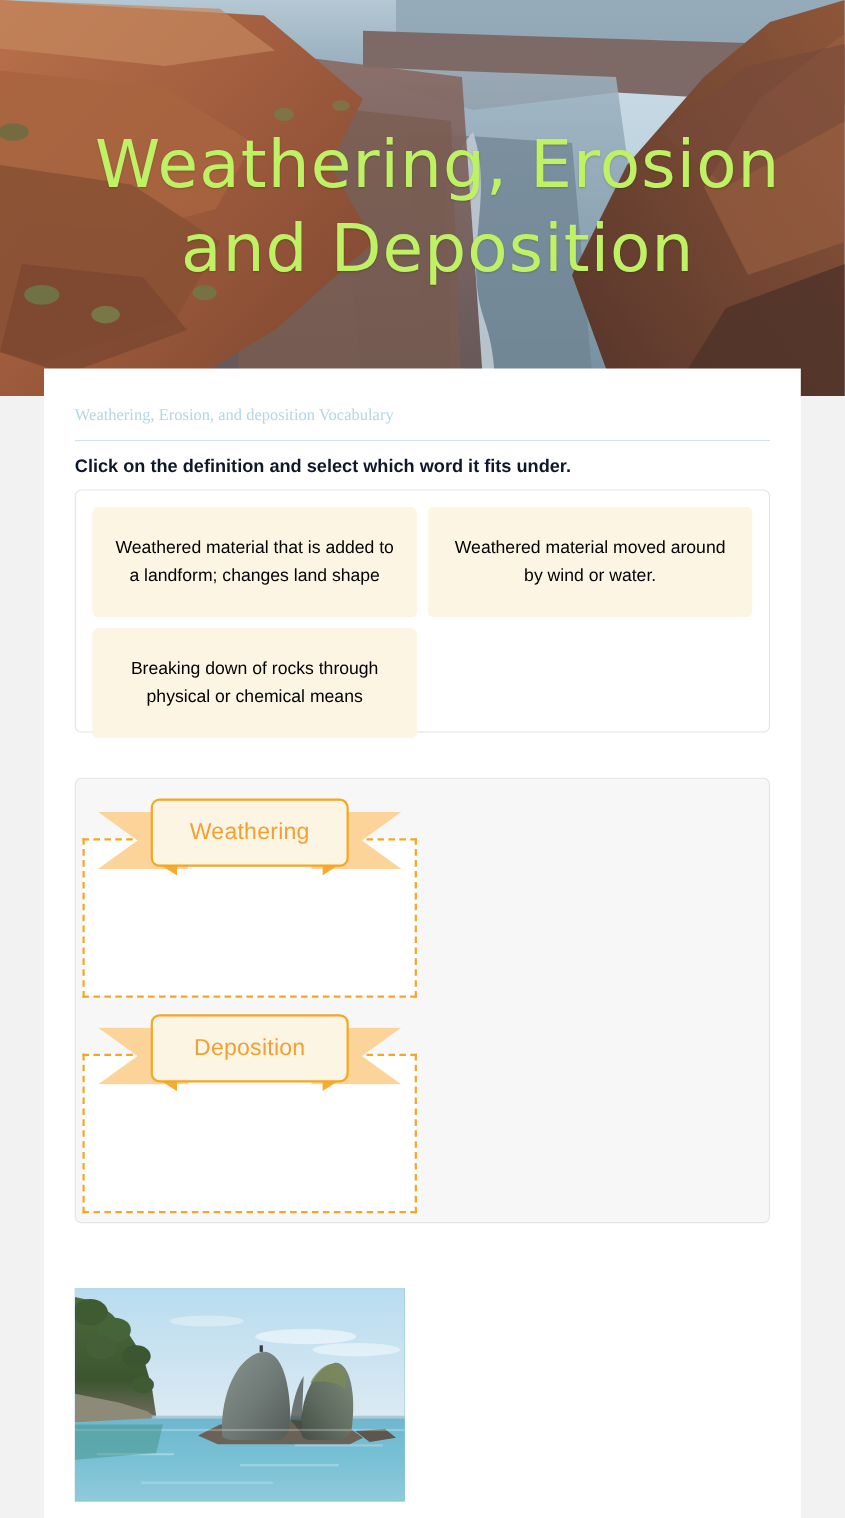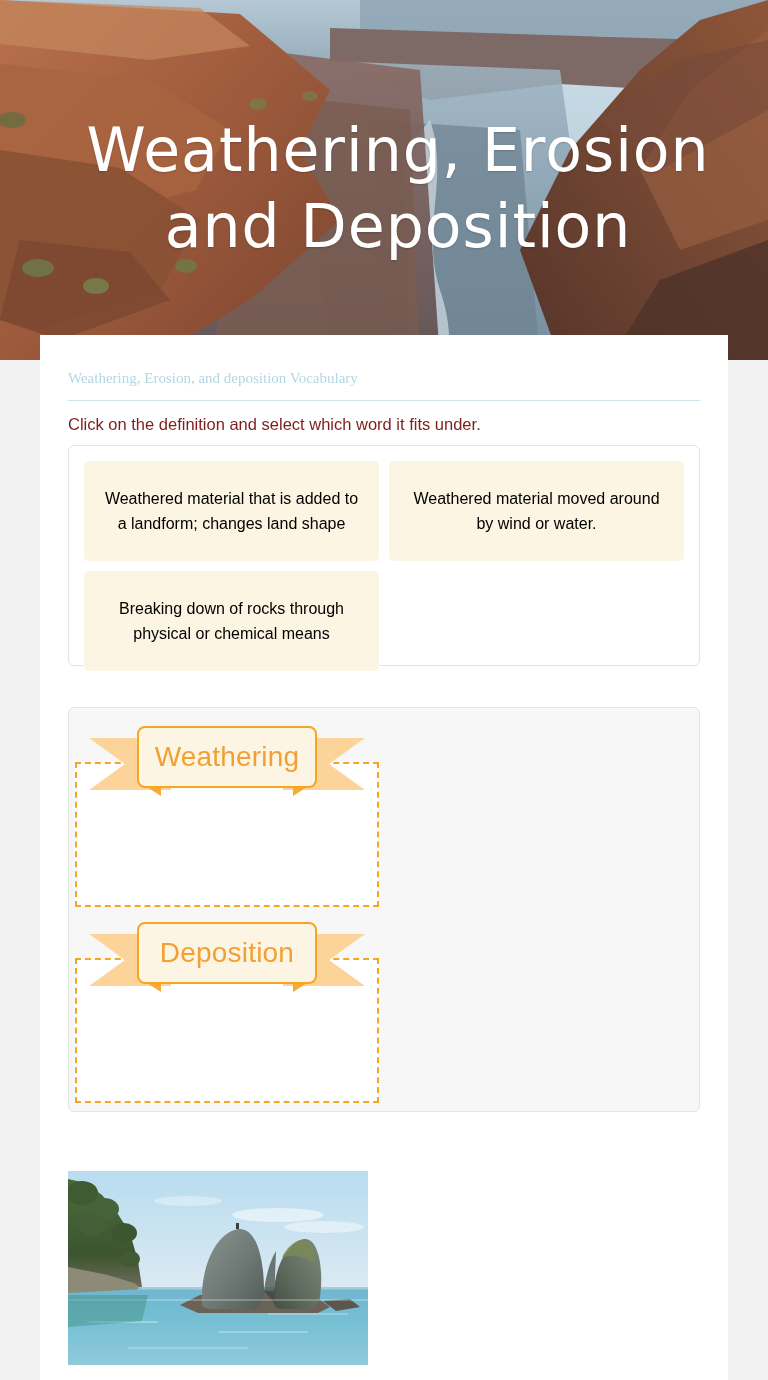--- a/index.html
+++ b/index.html
@@ -21,21 +21,21 @@
     overflow: hidden;
     background: #8e6a52;
   }
   .hero svg { display: block; width: 768px; height: 360px; }
 
   .hero-title {
     position: absolute;
     left: 0; top: 112px;
     width: 768px;
     text-align: center;
-    color: #ffffff;
+    color: #bef264;
     font-family: "DejaVu Sans", sans-serif;
     font-size: 60px;
     line-height: 76px;
     font-weight: 400;
     letter-spacing: 1px;
     text-shadow: 0 1px 2px rgba(0,0,0,.18);
     padding-left: 28px;
   }
 
   
@@ -62,21 +62,22 @@
     width: 632px; height: 1px;
     background: #cfe3ea;
   }
 
   .instructions {
     position: absolute;
     left: 28px; top: 77px;
     width: 632px;
     font-size: 16.5px;
     line-height: 24px;
-    color: #7f1d1d;
+    color: #0f172a;
+    font-weight: bold;
   }
 
   
   .defs-panel {
     position: absolute;
     left: 28px; top: 110px;
     width: 632px; height: 221px;
     border: 1px solid #e4e4e4;
     border-radius: 6px;
     background: #fff;
@@ -161,21 +162,21 @@
     position: absolute;
     left: 48px; top: 0;
     width: 180px; height: 62px;
     background: #fdf5e3;
     border: 2px solid #f5a623;
     border-radius: 8px;
     display: flex;
     align-items: center;
     justify-content: center;
     color: #f2a033;
-    font-size: 28px;
+    font-size: 21px;
     line-height: 26px;
     letter-spacing: .2px;
   }
   .ribbon.blue .ribbon-plate {
     background: #f0f6fb;
     border-color: #3d9ae4;
     color: #4aa3e8;
   }
 
   

